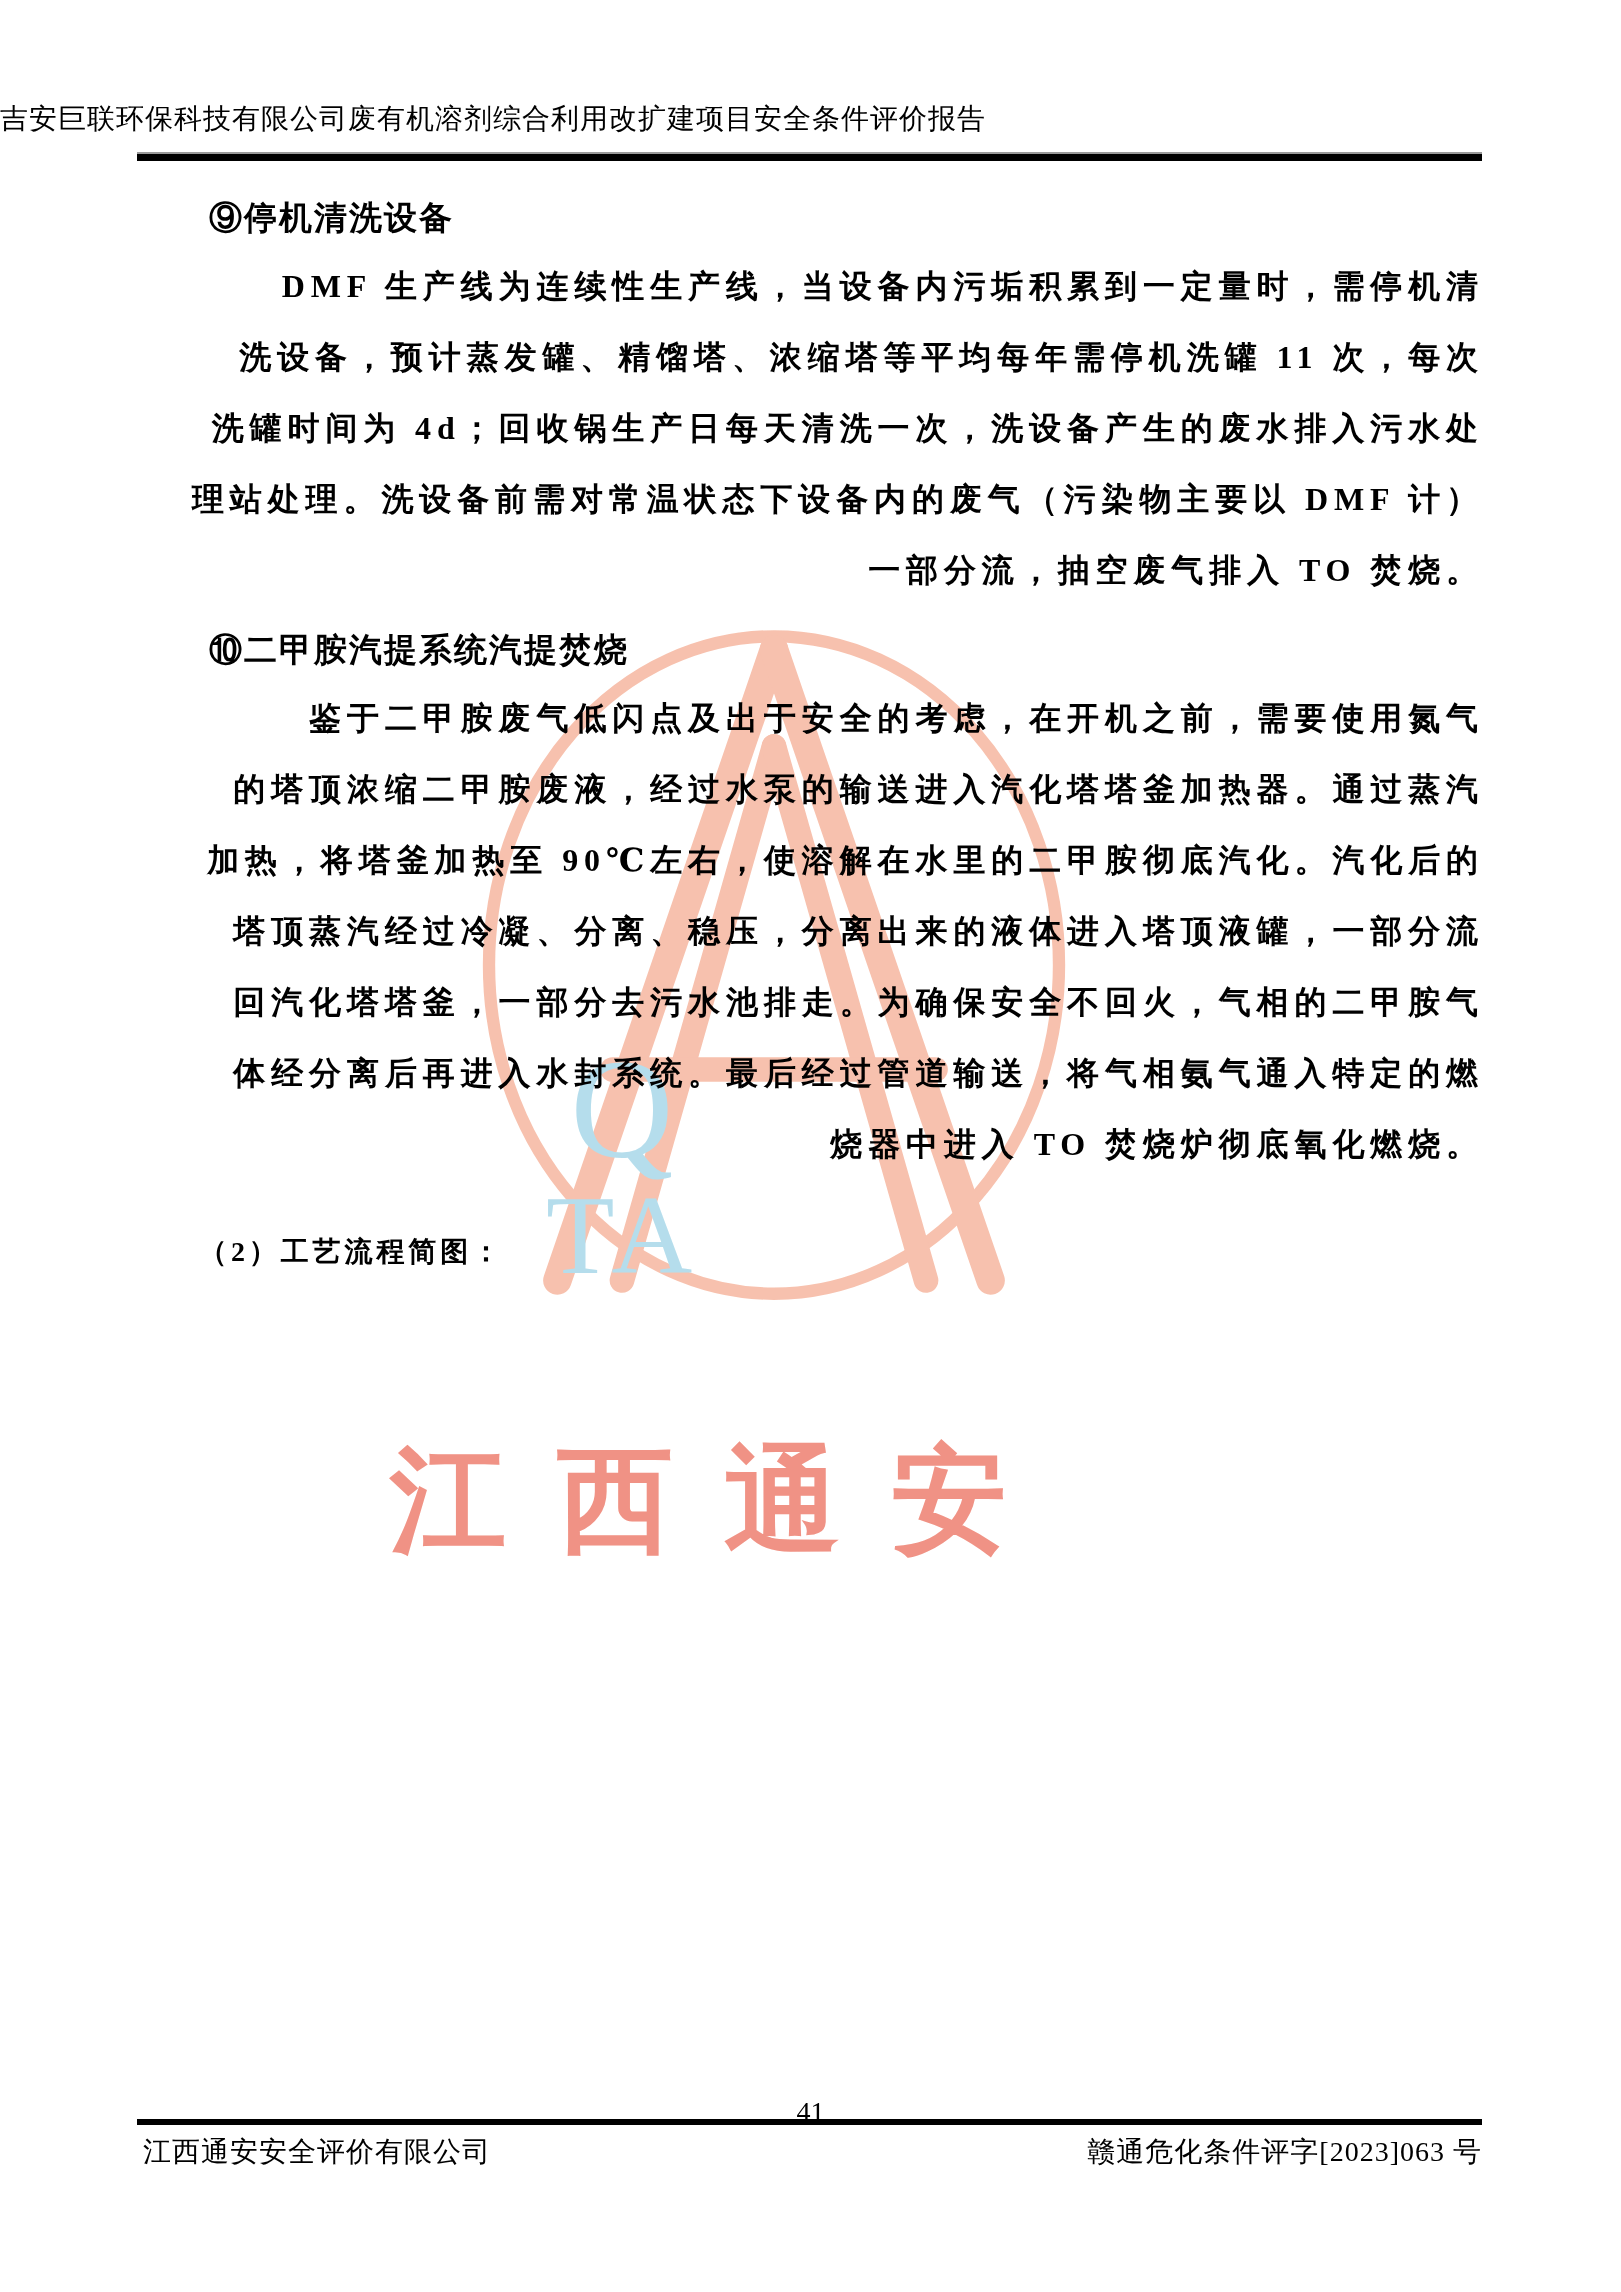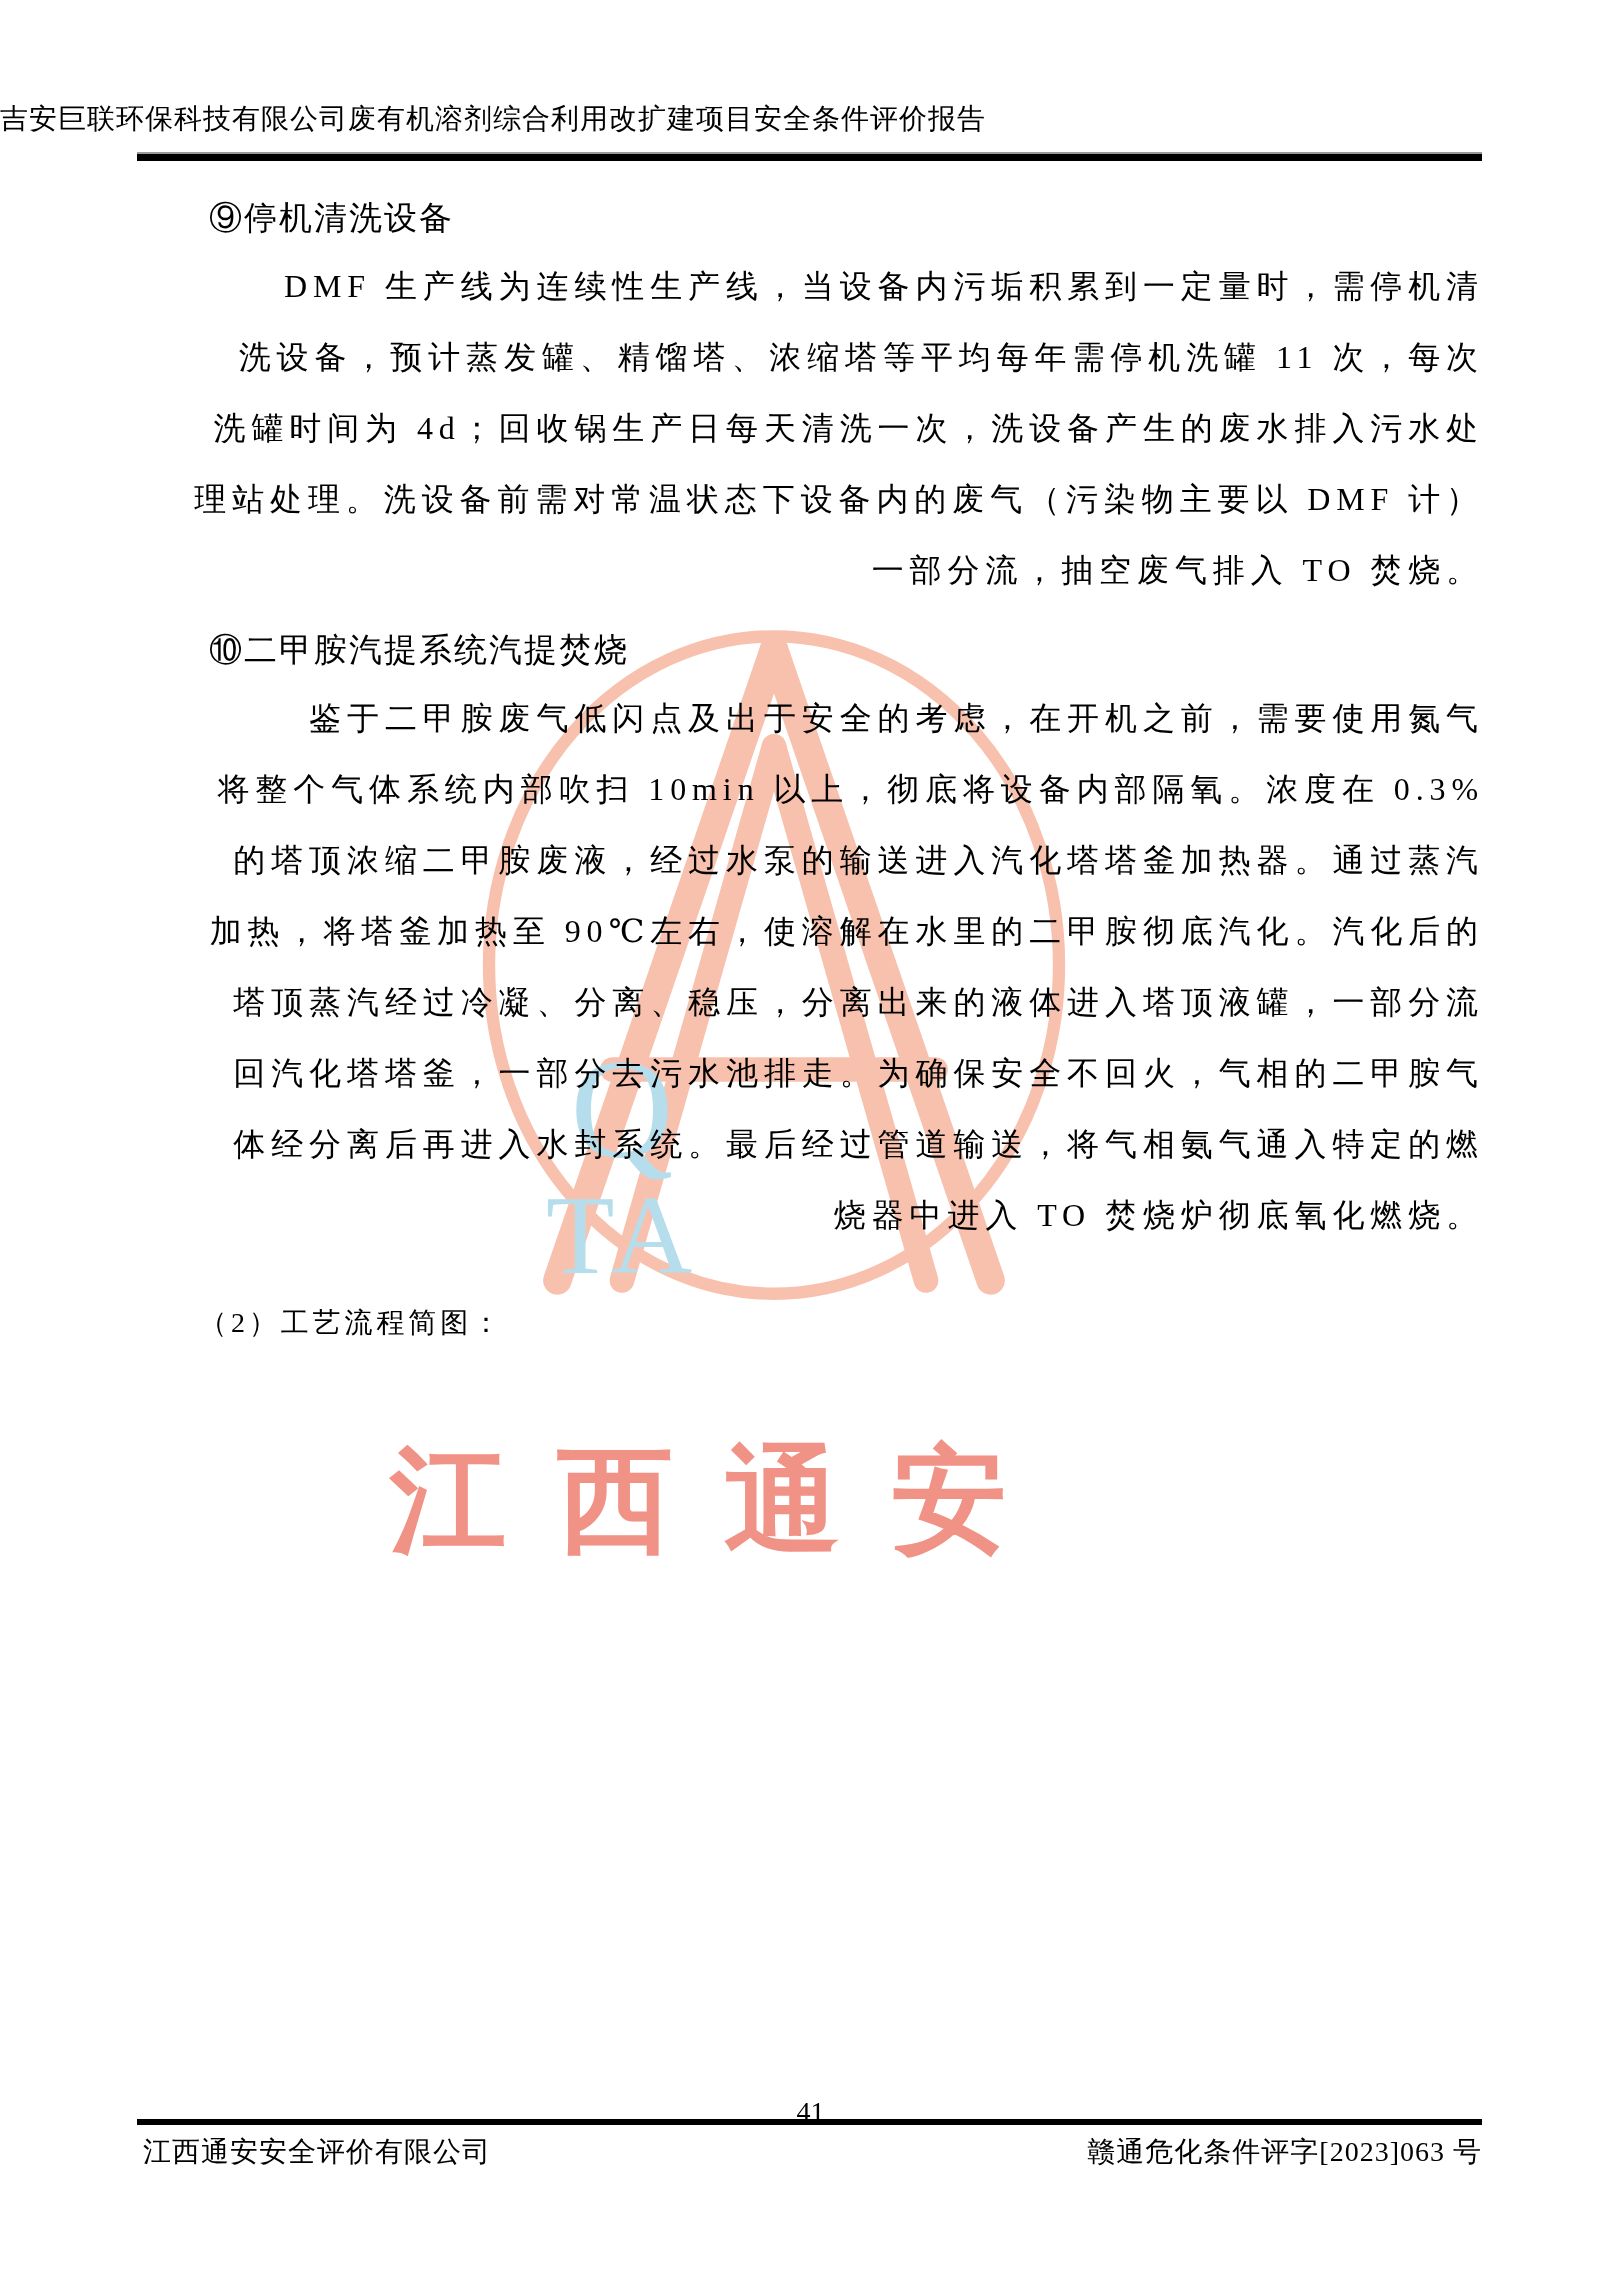--- a/index.html
+++ b/index.html
@@ -68,20 +68,21 @@
     height: 6.9px;
     background: #000;
     border-top: 2px solid #9a9a9a;
   }
 
   .main-text {
     position: absolute;
     top: 186px;
     left: 143px;
     width: 1341px;
+    font-weight: bold;
   }
   .sec-heading {
     font-size: 33px;
     line-height: 65px;
     text-indent: 2em;
     letter-spacing: 2px;
     margin: 0;
   }
   .sec-heading.second {
     margin-top: 11.8px;
@@ -167,21 +168,20 @@
         <div class="para-line">洗设备，预计蒸发罐、精馏塔、浓缩塔等平均每年需停机洗罐 11 次，每次</div>
         <div class="para-line">洗罐时间为 4d；回收锅生产日每天清洗一次，洗设备产生的废水排入污水处</div>
         <div class="para-line">理站处理。洗设备前需对常温状态下设备内的废气（污染物主要以 DMF 计）</div>
         <div class="para-line">一部分流，抽空废气排入 TO 焚烧。</div>
       </div>
 
       <div class="sec-heading second">⑩二甲胺汽提系统汽提焚烧</div>
 
       <div>
         <div class="para-line indent">鉴于二甲胺废气低闪点及出于安全的考虑，在开机之前，需要使用氮气</div>
-        <div class="para-line">将整个气体系统内部吹扫 10min 以上，彻底将设备内部隔氧。浓度在 0.3%</div>
         <div class="para-line">的塔顶浓缩二甲胺废液，经过水泵的输送进入汽化塔塔釜加热器。通过蒸汽</div>
         <div class="para-line">加热，将塔釜加热至 90℃左右，使溶解在水里的二甲胺彻底汽化。汽化后的</div>
         <div class="para-line">塔顶蒸汽经过冷凝、分离、稳压，分离出来的液体进入塔顶液罐，一部分流</div>
         <div class="para-line">回汽化塔塔釜，一部分去污水池排走。为确保安全不回火，气相的二甲胺气</div>
         <div class="para-line">体经分离后再进入水封系统。最后经过管道输送，将气相氨气通入特定的燃</div>
         <div class="para-line">烧器中进入 TO 焚烧炉彻底氧化燃烧。</div>
       </div>
 
       <div class="sub-heading">（2）工艺流程简图：</div>
 

